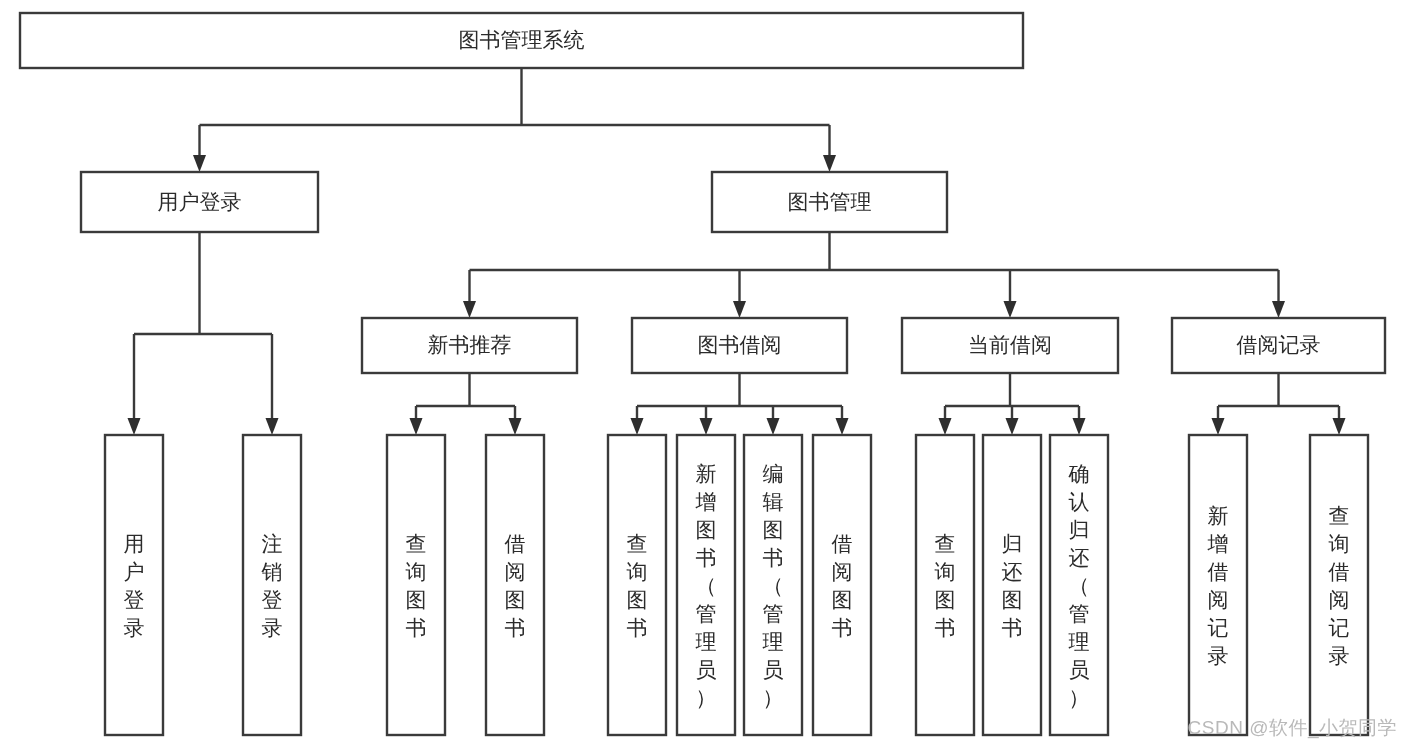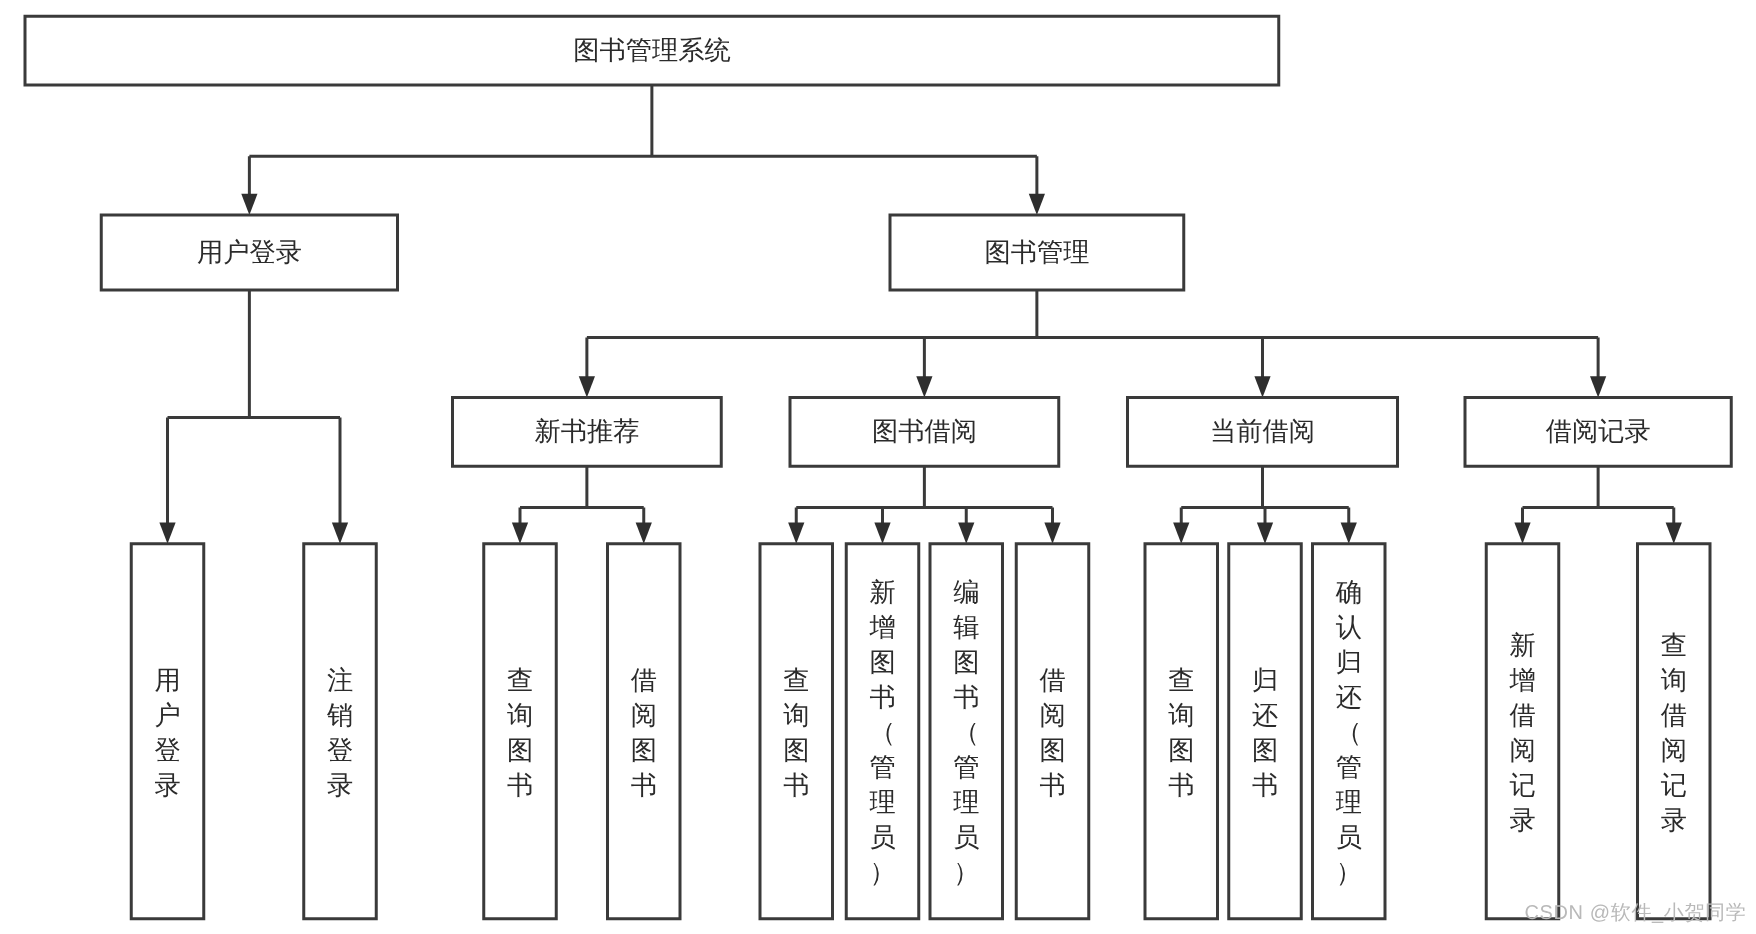--- a/index.html
+++ b/index.html
@@ -52,21 +52,21 @@
     font-family: "Liberation Sans", "DejaVu Sans", sans-serif;
     font-size: 21px;
     fill: #2b2b2b;
     text-anchor: middle;
   }
   .watermark-text {
     position: absolute;
     right: 8px;
     bottom: 6px;
     font-family: "Liberation Sans", "DejaVu Sans", sans-serif;
-    font-size: 16px;
+    font-size: 19px;
     color: #b9b9b9;
     letter-spacing: 0.5px;
     white-space: nowrap;
     pointer-events: none;
   }
 </style>
 </head>
 <body>
 
 <div id="diagram-root">

